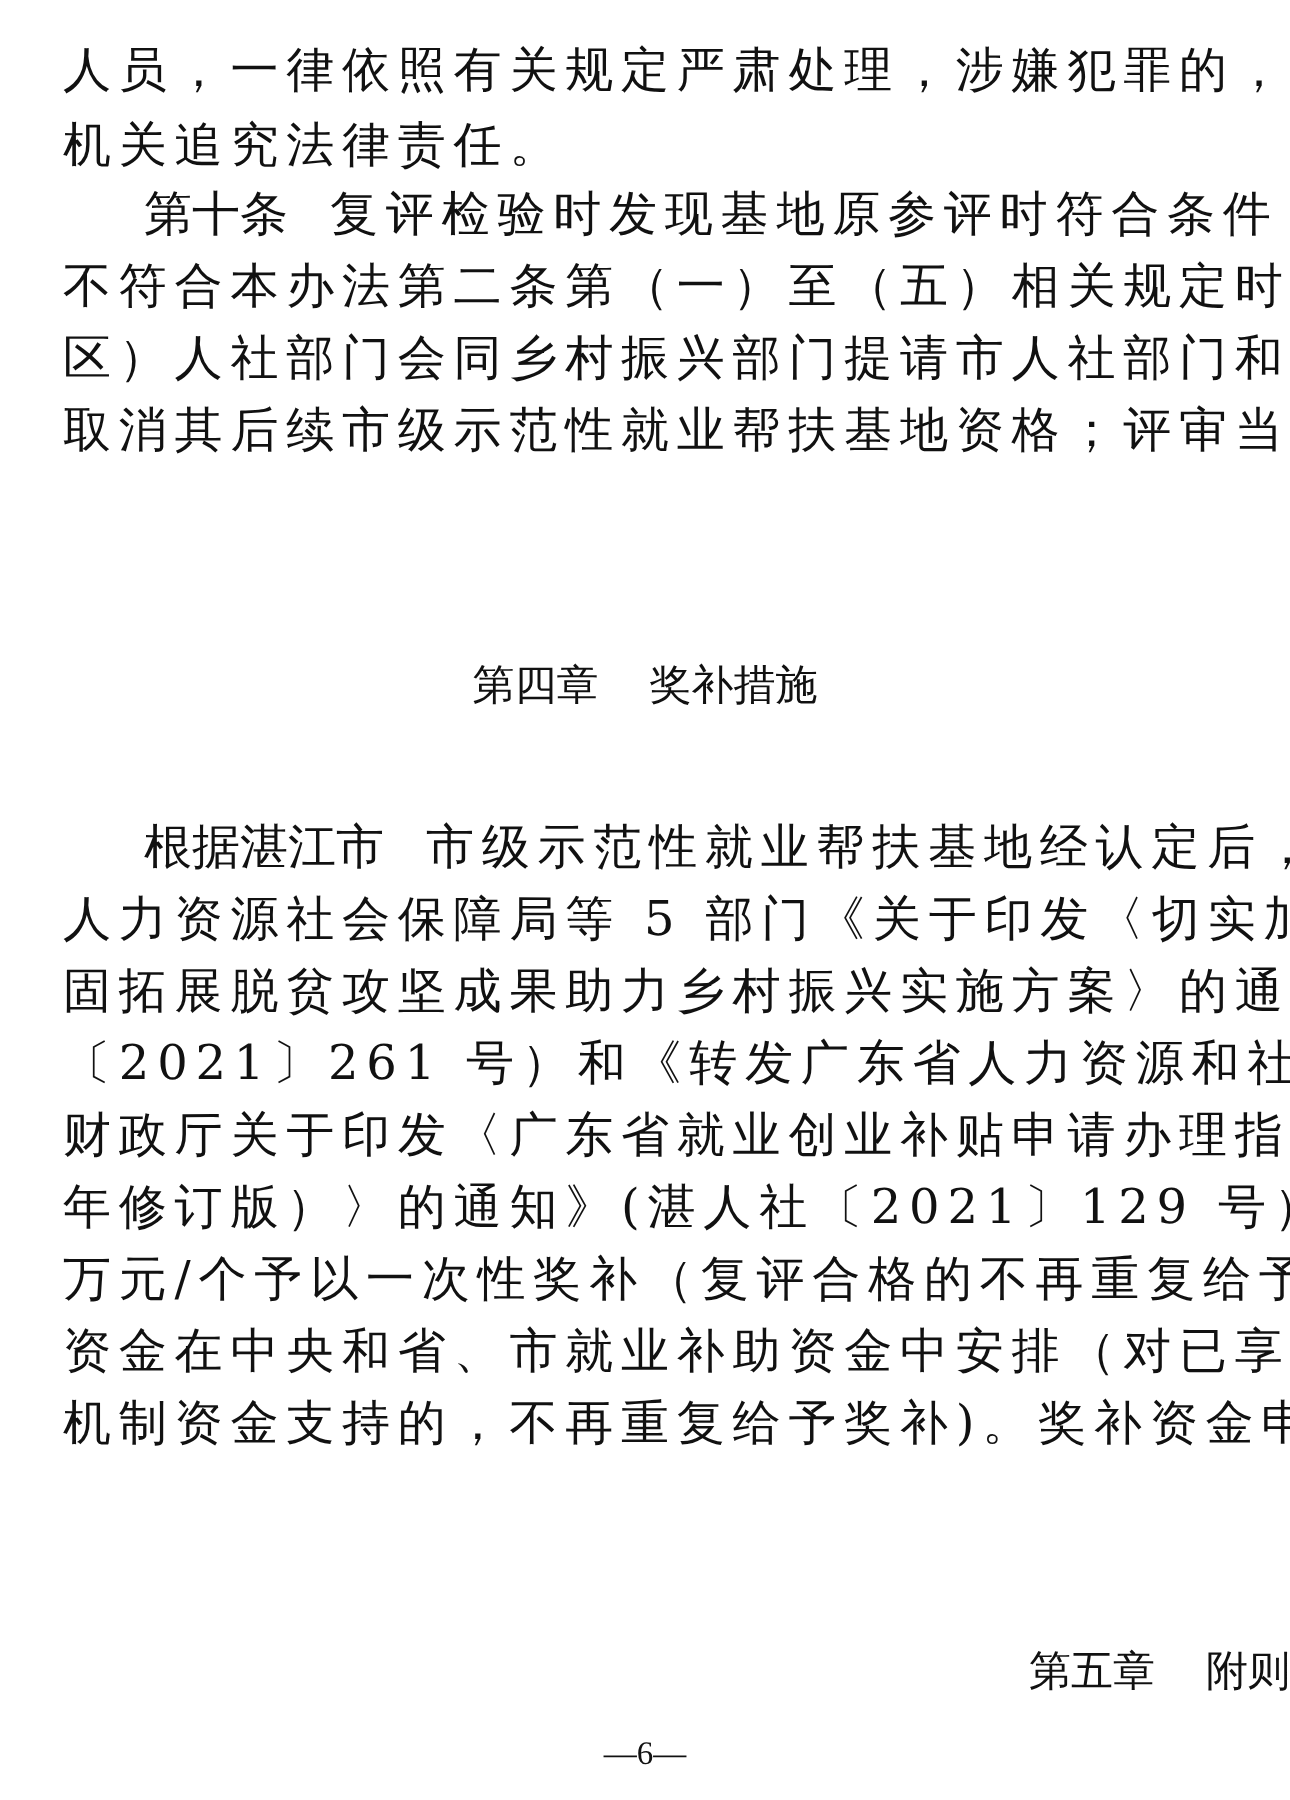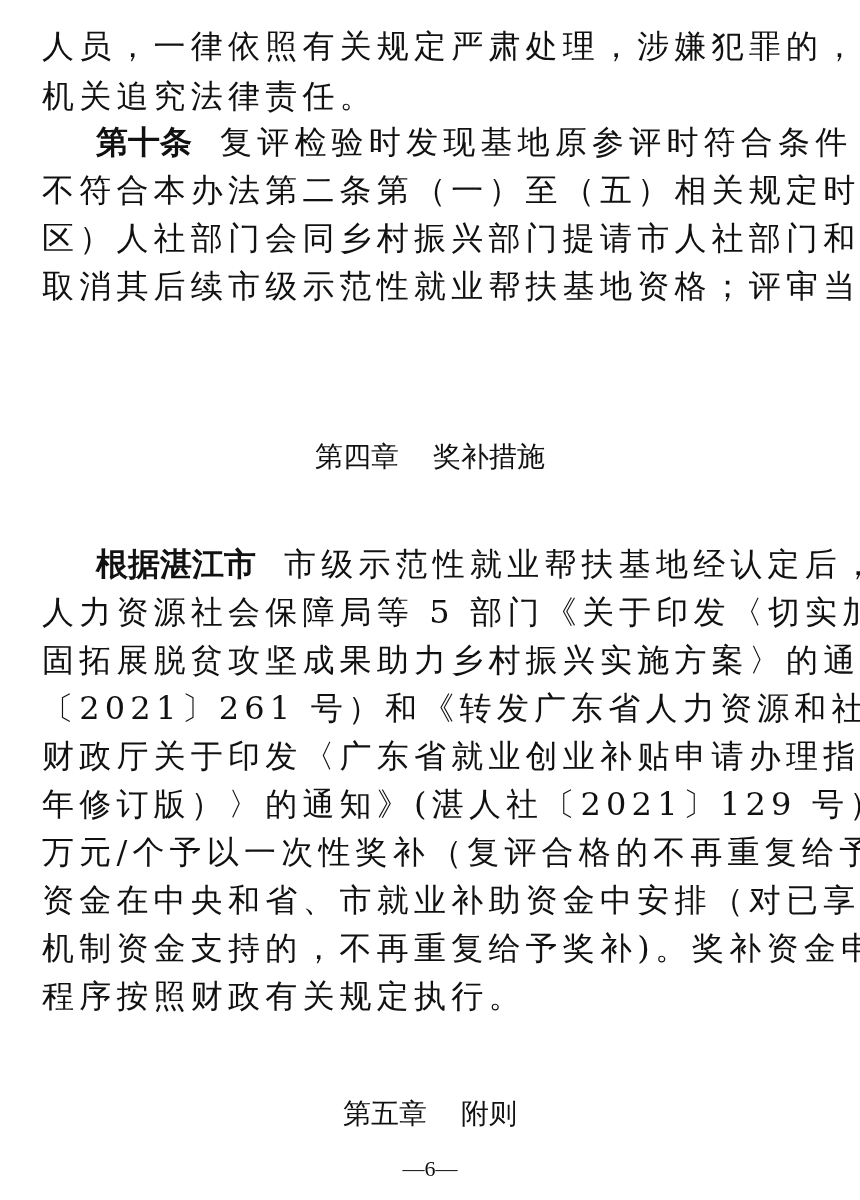--- a/index.html
+++ b/index.html
@@ -2,21 +2,21 @@
 <html><head>
 <meta charset="utf-8">
 <style>
   html, body { margin: 0; padding: 0; background: #ffffff; }
   body { width: 860px; height: 1200px; overflow: hidden; position: relative;
          font-family: "DejaVu Serif", "Liberation Serif", serif; color: #111; }
   .page { position: absolute; left: 0; top: 0; width: 860px; height: 1200px; }
   .line { position: absolute; left: 42px; width: 780px; font-size: 32px; line-height: 48px;
           white-space: nowrap; letter-spacing: 5.2px; }
   .indent { left: 96px; width: 726px; }
-  .bold { font-family: "DejaVu Sans", "Liberation Sans", sans-serif; font-weight: bold; letter-spacing: 0; }
+  .bold { font-family: "DejaVu Sans", "Liberation Sans", sans-serif; font-weight: normal; letter-spacing: 0; }
   .gap { display: inline-block; width: 28px; }
   .chapter { position: absolute; left: 0; width: 860px; text-align: center;
              font-family: "DejaVu Sans", "Liberation Sans", sans-serif; font-size: 28px; line-height: 40px; }
   .chapter .gap { width: 34px; }
   .page-number { position: absolute; left: 0; width: 860px; text-align: center; top: 1154px;
                  font-size: 22px; line-height: 30px; font-family: "Liberation Serif", serif; }
 </style>
 </head>
 <body>
 
@@ -40,20 +40,19 @@
     <span class="bold">根据湛江市</span><span class="gap"></span><span>市级示范性就业帮扶基地经认定后，根据湛江市</span>
   </div>
   <div class="line" style="top:588px;">人力资源社会保障局等 5 部门《关于印发〈切实加强就业帮扶巩</div>
   <div class="line" style="top:636px;">固拓展脱贫攻坚成果助力乡村振兴实施方案〉的通知》(湛人社</div>
   <div class="line" style="top:684px;">〔2021〕261 号）和《转发广东省人力资源和社会保障厅 广东省</div>
   <div class="line" style="top:732px;">财政厅关于印发〈广东省就业创业补贴申请办理指导清单（2021</div>
   <div class="line" style="top:780px;">年修订版）〉的通知》(湛人社〔2021〕129 号）文件规定，按 10</div>
   <div class="line" style="top:828px;">万元/个予以一次性奖补（复评合格的不再重复给予奖补)，所需</div>
   <div class="line" style="top:876px;">资金在中央和省、市就业补助资金中安排（对已享受东西部协作</div>
   <div class="line" style="top:924px;">机制资金支持的，不再重复给予奖补)。奖补资金申请发放时间和</div>
-  <div class="line" style="top:972px;">程序按照财政有关规定执行。</div>
 
-  <div class="chapter" style="top:1094px;">
+  <div class="chapter" style="top:1094px;text-align:right;">
     <span>第五章</span><span class="gap"></span><span>附则</span>
   </div>
 
   <div class="page-number">—6—</div>
 </div>
 
 </body></html>

